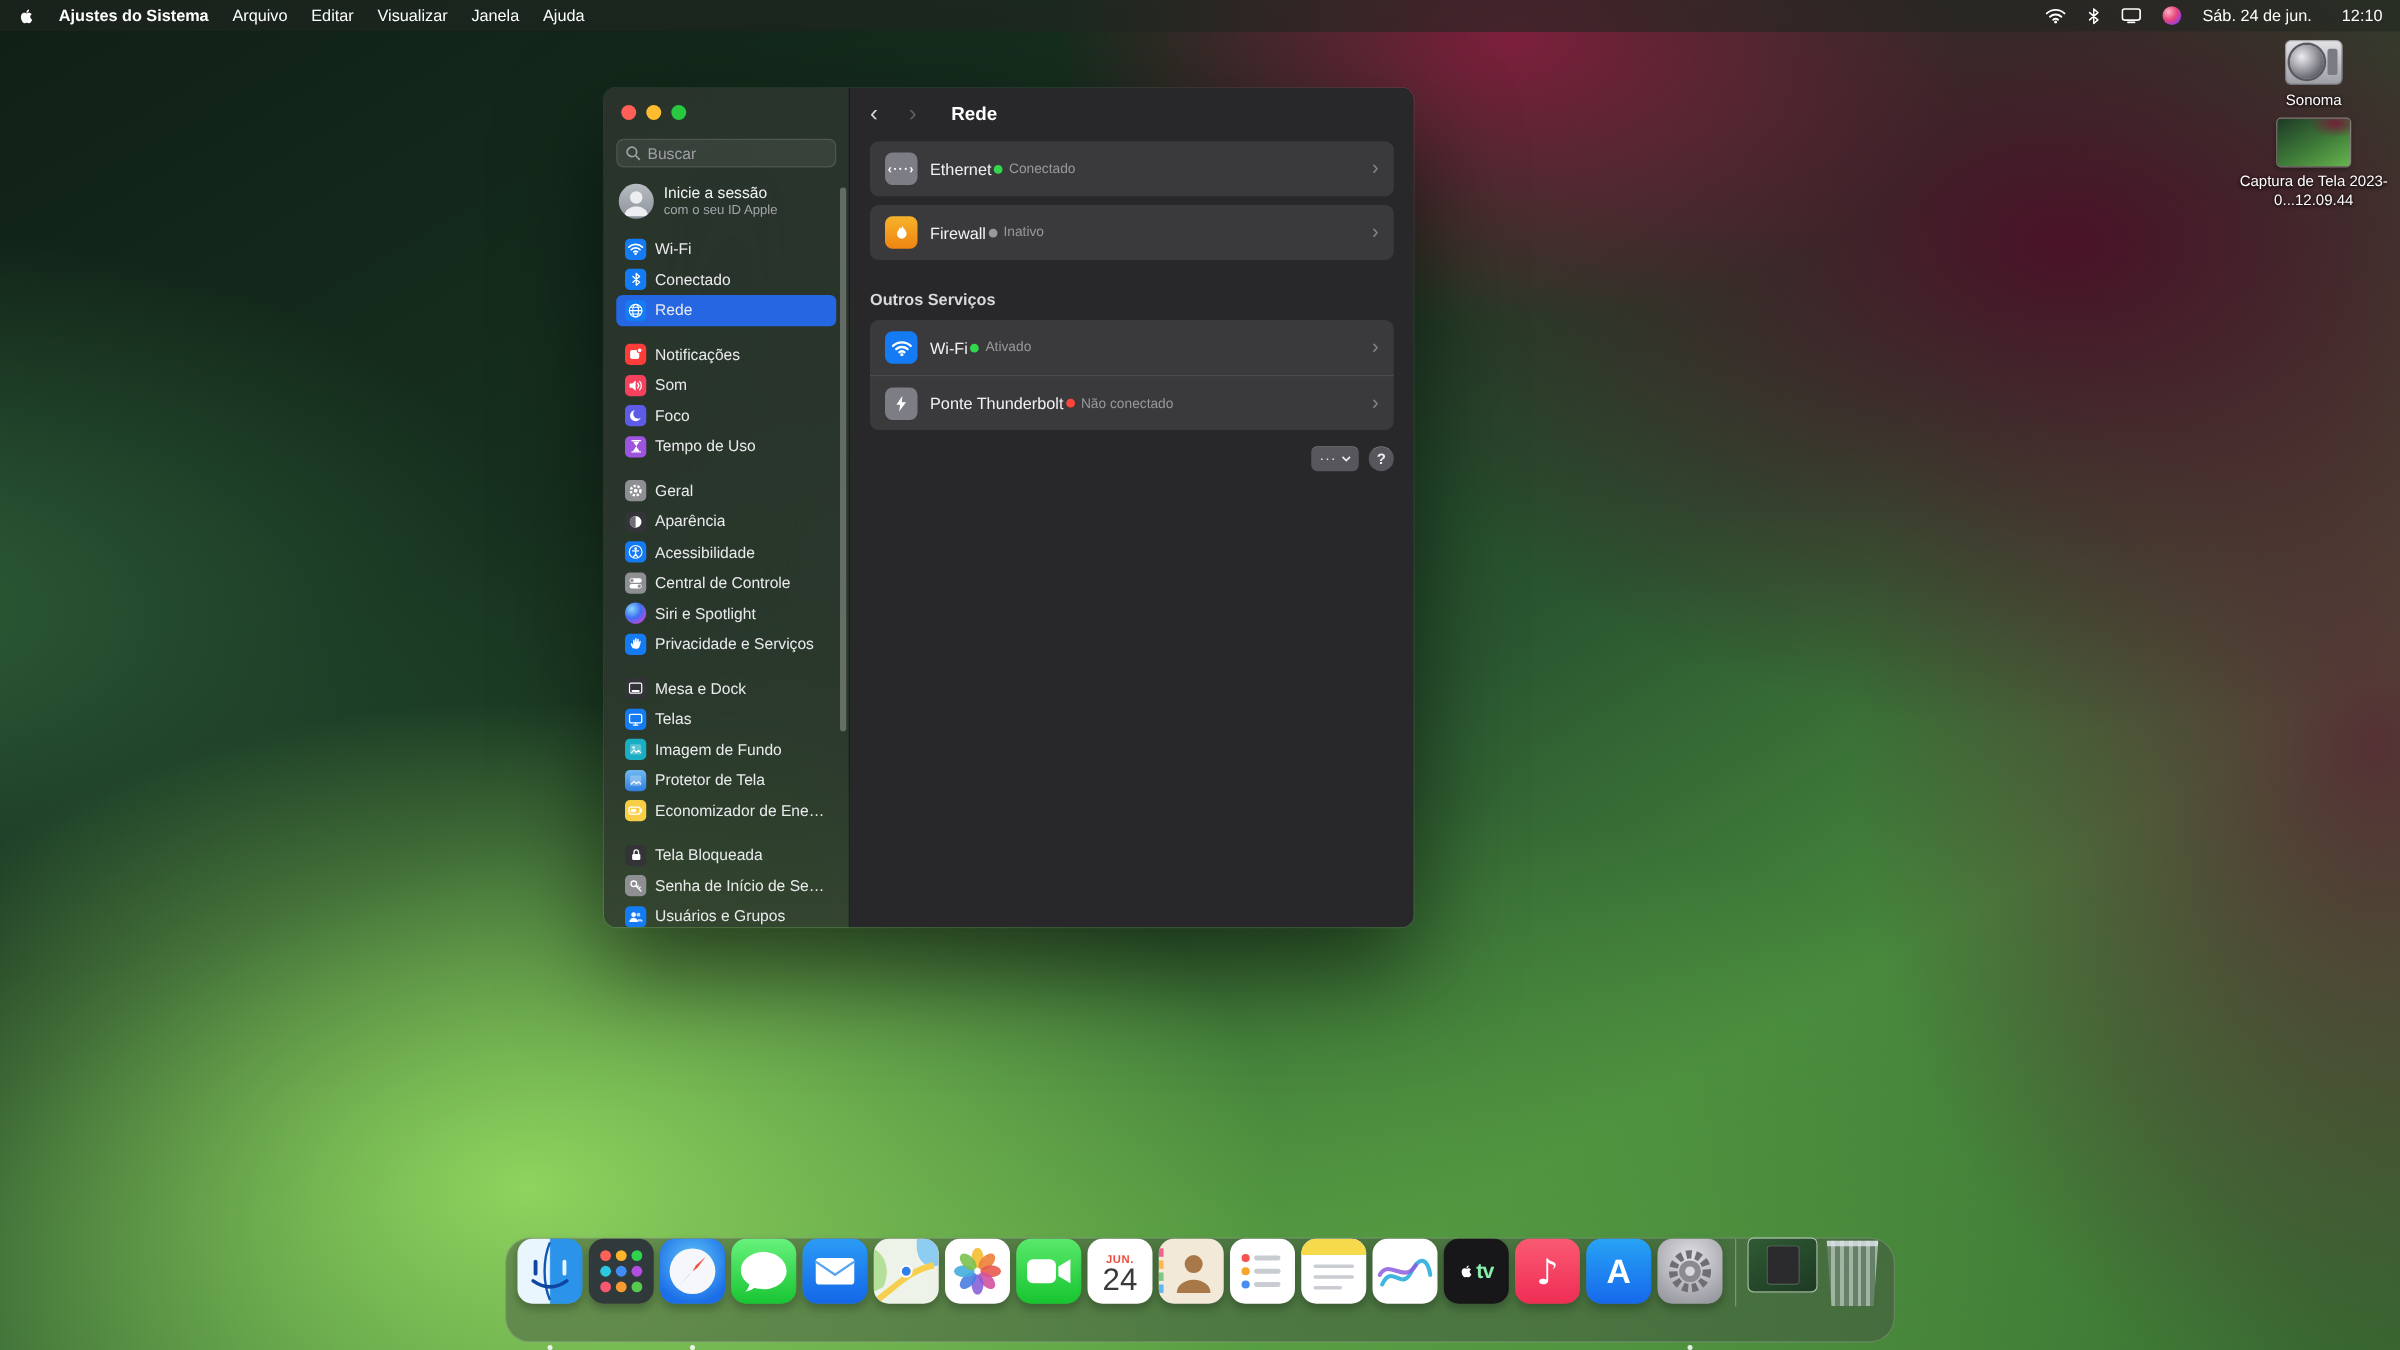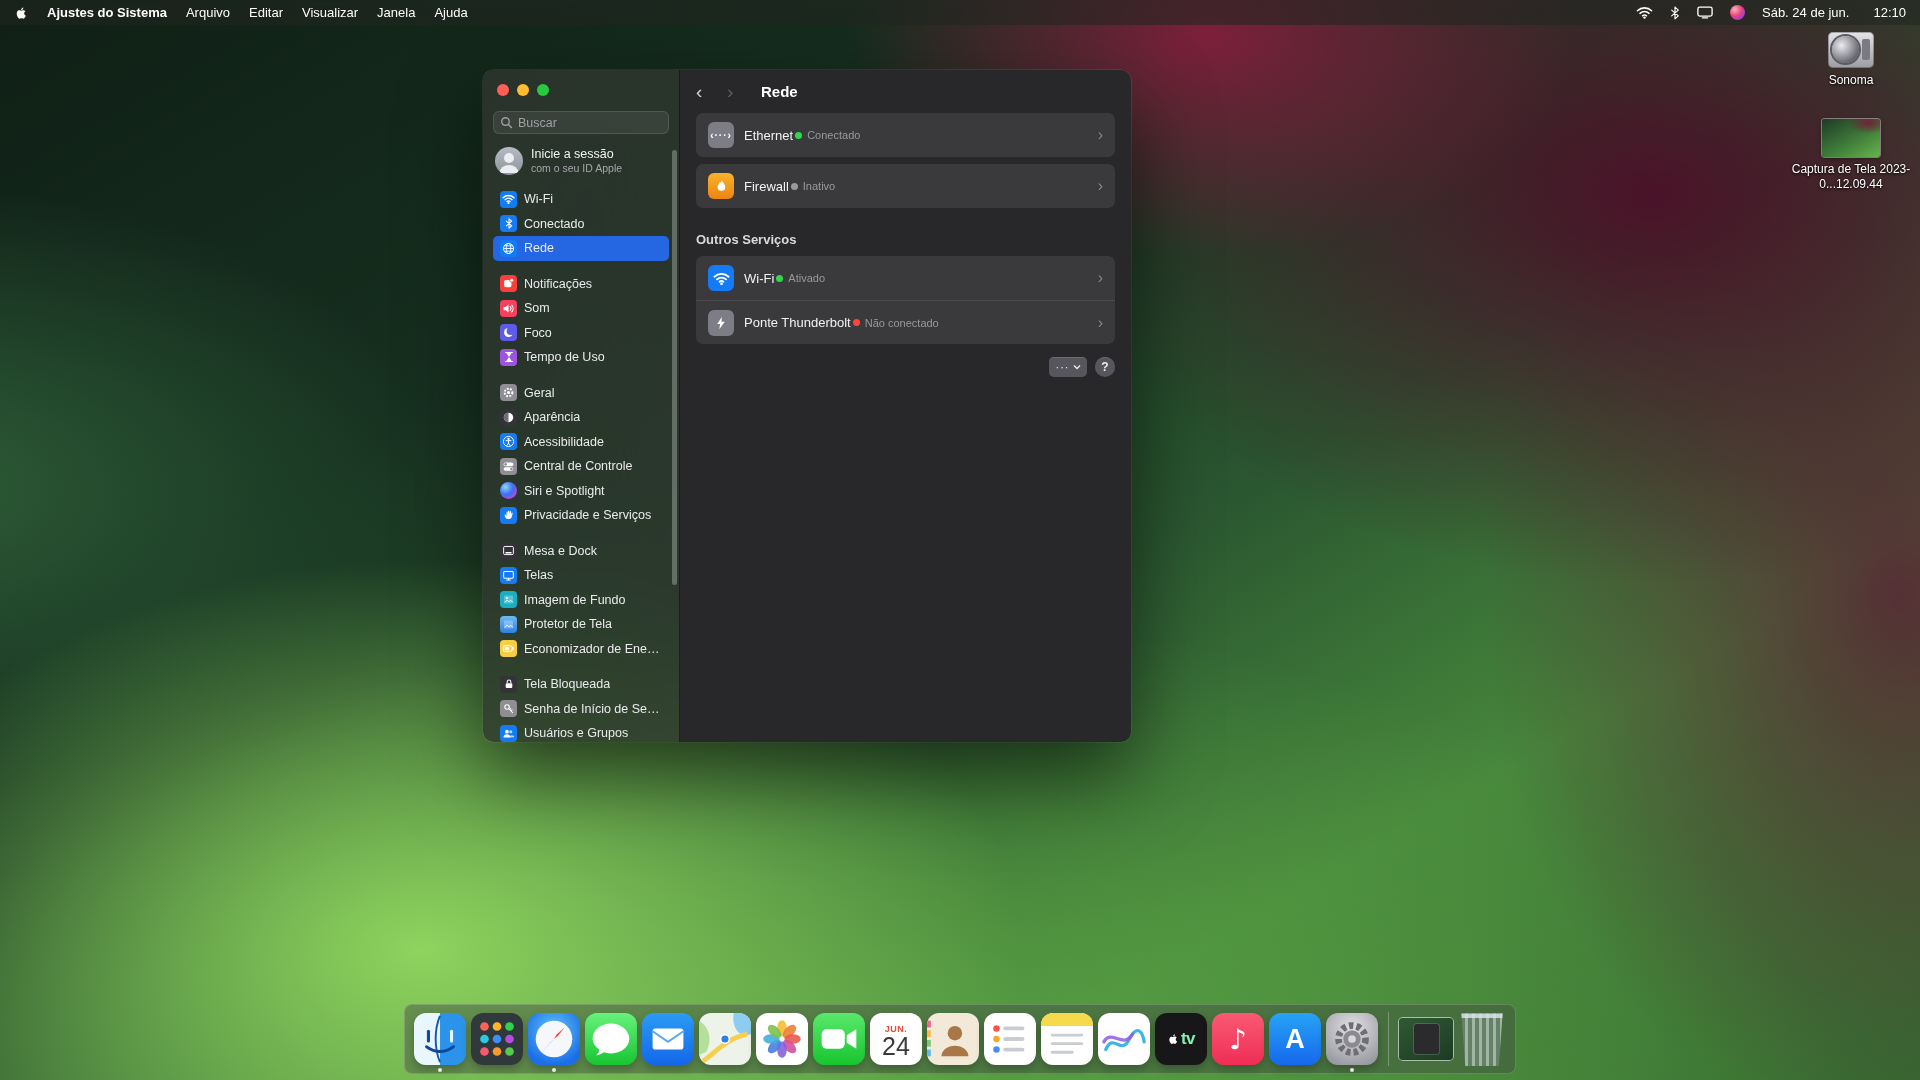--- a/index.html
+++ b/index.html
@@ -24,21 +24,21 @@
   .mb-left{display:flex;align-items:center;gap:19px}
   .mb-app{font-weight:700}
   .mb-item,.mb-app,.apple{cursor:default;white-space:nowrap}
   .mb-right{margin-left:auto;display:flex;align-items:center;gap:17px}
   .mb-ic{display:flex;align-items:center}
   .siri-orb{width:15px;height:15px;border-radius:50%;
     background:radial-gradient(circle at 32% 30%, #ffb0c2, #e8447a 45%, #9c3fd8 75%, #4a57c8)}
   .mb-clock{display:flex;gap:24px;font-size:13px}
 
   
-  .desktop-icons{position:absolute;top:32px;right:6px;width:126px;display:flex;flex-direction:column;align-items:center;gap:32px;z-index:5}
+  .desktop-icons{position:absolute;top:32px;right:6px;width:126px;display:flex;flex-direction:column;align-items:center;gap:8px;z-index:5}
   .dt-item{display:flex;flex-direction:column;align-items:center;gap:5px}
   .dt-label{font-size:12px;text-align:center;line-height:1.2;max-width:120px;
     text-shadow:0 1px 3px rgba(0,0,0,.85), 0 0 2px rgba(0,0,0,.6)}
   .dt-drive{width:46px;height:36px;border-radius:5px;background:linear-gradient(180deg,#e4e4e8,#9c9ca4);
     box-shadow:inset 0 0 0 1px rgba(0,0,0,.28);position:relative}
   .dt-drive .platter{position:absolute;left:4px;top:4px;width:27px;height:27px;border-radius:50%;
     background:radial-gradient(circle at 35% 35%, #ececf0, #6a6a72 70%, #44444c);box-shadow:0 0 0 2px #5a5a62}
   .dt-drive .arm{position:absolute;right:4px;top:7px;width:8px;height:21px;background:#7a7a82;border-radius:2px}
   .shot-thumb{width:58px;height:38px;border-radius:3px;box-shadow:0 0 0 1px rgba(255,255,255,.4), 0 2px 5px rgba(0,0,0,.4);
     background:
@@ -102,22 +102,22 @@
   .ct-chev{margin-left:auto;font-size:16px;color:#85858a}
   .ct-section{margin:24px 0 9px;font-size:13px;font-weight:700;color:#d9d9dc}
   .ct-actions{display:flex;justify-content:flex-end;align-items:center;gap:8px;margin-top:13px}
   .btn-more{height:20px;width:38px;border-radius:5px;background:#56565c;display:flex;align-items:center;justify-content:center;gap:3px;
     box-shadow:inset 0 .5px 0 rgba(255,255,255,.25);cursor:default}
   .btn-more .dots3{font-size:11px;color:#ececee;line-height:1;letter-spacing:1px}
   .btn-help{width:20px;height:20px;border-radius:50%;background:#56565c;display:flex;align-items:center;justify-content:center;
     font-size:12px;font-weight:700;color:#ececee;box-shadow:inset 0 .5px 0 rgba(255,255,255,.25);cursor:default}
 
   
-  .dock{position:absolute;left:50%;bottom:6px;transform:translateX(-50%);height:70px;display:flex;align-items:center;gap:5px;
-    padding:0 9px;background:rgba(66,76,66,.45);border:.5px solid rgba(255,255,255,.18);border-radius:8px;
+  .dock{position:absolute;left:50%;bottom:6px;transform:translateX(-50%);height:84px;display:flex;gap:5px;
+    padding:0 9px;background:rgba(66,76,66,.45);border:.5px solid rgba(255,255,255,.18);border-radius:20px;
     backdrop-filter:blur(28px);z-index:30}
   .dk-item{position:relative}
   .dk-app{width:52px;height:52px;border-radius:12px;overflow:hidden;display:flex;align-items:center;justify-content:center;
     box-shadow:0 4px 8px rgba(0,0,0,.25)}
   .run-dot{position:absolute;left:50%;bottom:-7px;transform:translateX(-50%);width:4px;height:4px;border-radius:50%;background:rgba(255,255,255,.85)}
   .dk-sep{width:1px;height:54px;background:rgba(255,255,255,.28);margin:0 5px}
   .a-finder{background:linear-gradient(90deg,#eaf6fe 0 49%, #2b93ea 51% 100%)}
   .a-launchpad{background:rgba(44,50,58,.92)}
   .a-safari{background:radial-gradient(circle at 50% 35%, #62c8f8, #1b6ee8 78%)}
   .a-messages{background:linear-gradient(180deg,#67f27c,#18c532)}

